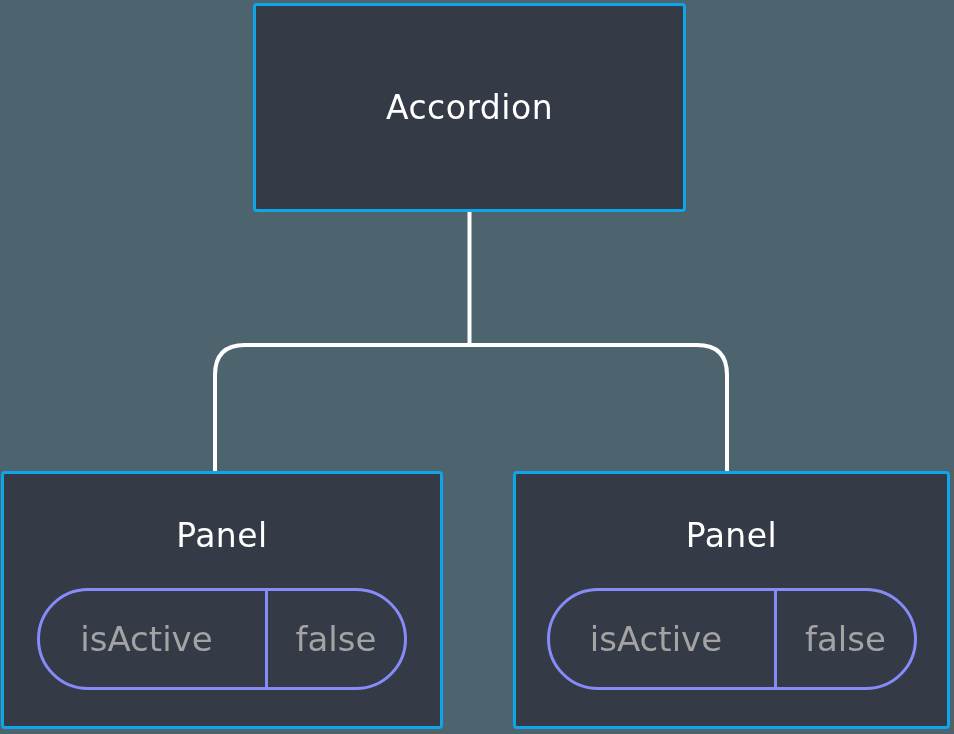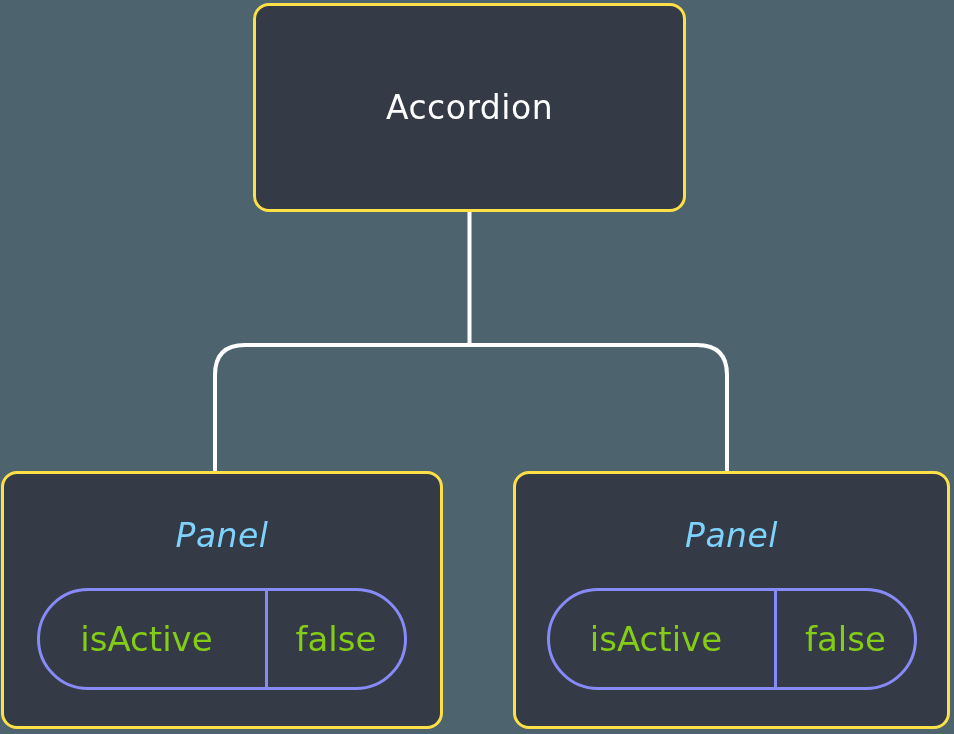--- a/index.html
+++ b/index.html
@@ -18,22 +18,22 @@
   .connector {
     position: absolute;
     left: 0;
     top: 0;
     width: 954px;
     height: 734px;
   }
   .node {
     position: absolute;
     background: #343a46;
-    border: 3px solid #fde047;
-    border-radius: 16px;
+    border: 3px solid #0ea5e9;
+    border-radius: 4px;
     box-sizing: border-box;
   }
   .node-root {
     left: 253px;
     top: 3px;
     width: 433px;
     height: 209px;
     display: flex;
     align-items: center;
     justify-content: center;
@@ -55,45 +55,44 @@
   .panel-right {
     left: 513px;
     width: 437px;
   }
   .panel-title {
     position: absolute;
     top: 42px;
     left: 0;
     right: 0;
     text-align: center;
-    color: #7dd3fc;
+    color: #ffffff;
     font-size: 33px;
     font-weight: 400;
     letter-spacing: 0.5px;
-    font-style: italic;
   }
   .pill {
     position: absolute;
     top: 114px;
     left: 0;
     right: 0;
     margin: 0 auto;
     width: 370px;
     height: 102px;
     border: 3px solid #878bf7;
     border-radius: 52px;
     box-sizing: border-box;
     display: flex;
     overflow: hidden;
   }
   .pill-cell {
     display: flex;
     align-items: center;
     justify-content: center;
-    color: #84cc16;
+    color: #a3a3a3;
     font-size: 34px;
     font-weight: 400;
   }
   .pill-key {
     width: 58.5%;
   }
   .pill-value {
     flex: 1;
     border-left: 3px solid #878bf7;
     margin-left: 12px;

